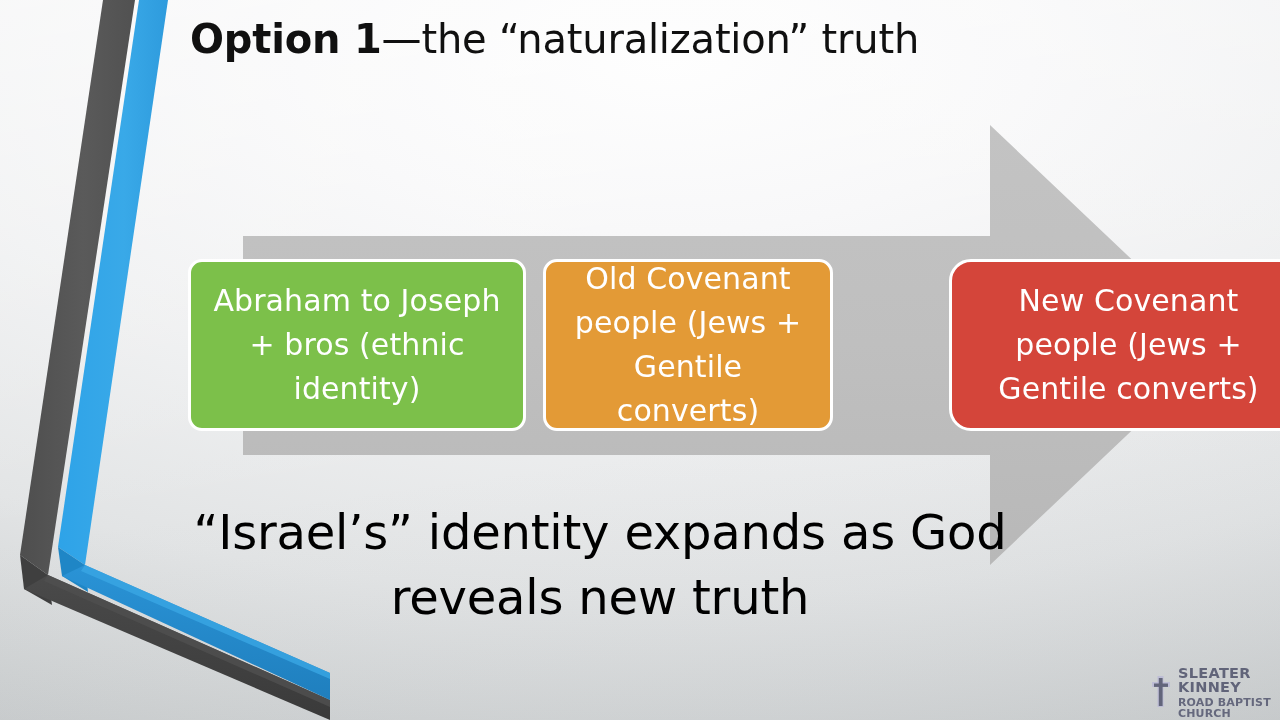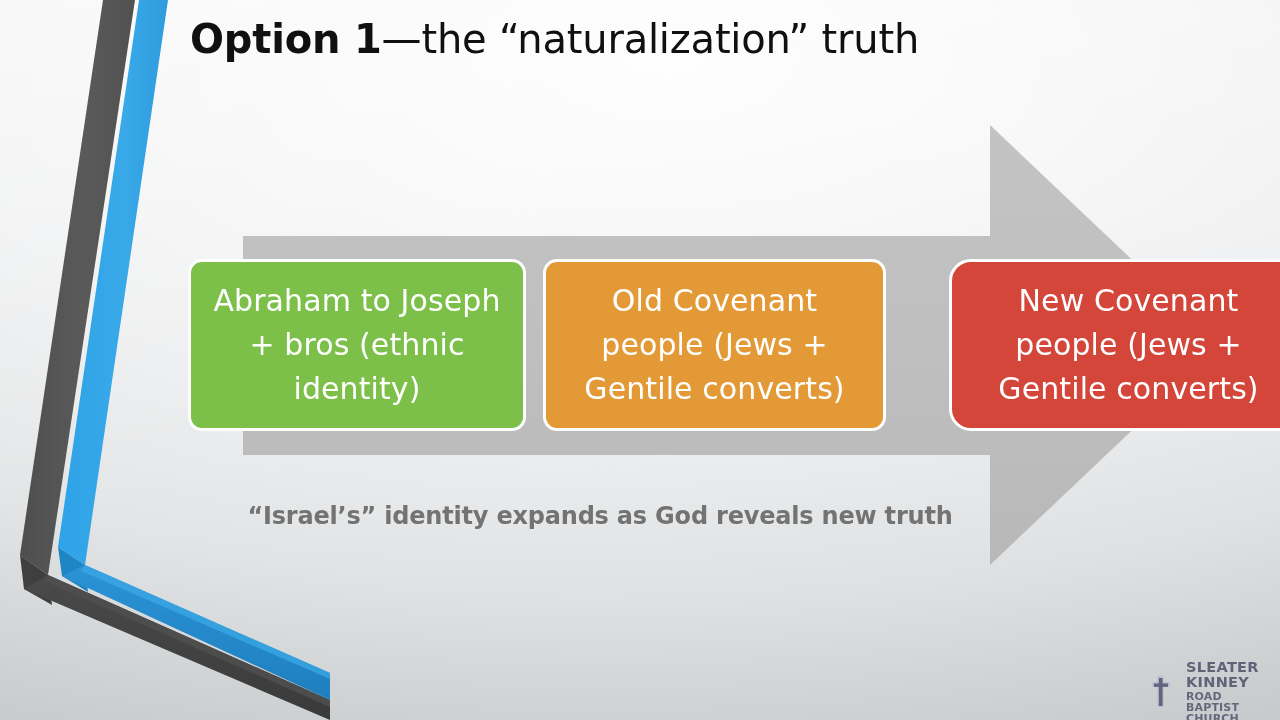--- a/index.html
+++ b/index.html
@@ -85,45 +85,45 @@
     justify-content: center;
     text-align: center;
     color: #ffffff;
     font-size: 30px;
     line-height: 1.46;
     font-weight: 400;
     padding: 0 22px;
     letter-spacing: 0.1px;
   }
   #pbox-0 { left: 188px; width: 338px; }
-  #pbox-1 { left: 543px; width: 343px; }
+  #pbox-1 { left: 543px; width: 290px; }
   #pbox-2 { left: 949px; width: 359px; border-radius: 22px; }
   
   .caption {
     position: absolute;
     left: 150px;
     top: 500px;
     width: 900px;
     text-align: center;
-    font-size: 24px;
+    font-size: 48px;
     line-height: 1.36;
-    color: #737373;
-    font-weight: 700;
+    color: #000000;
+    font-weight: 400;
     letter-spacing: -0.2px;
   }
   
   .logo {
     position: absolute;
     left: 1148px;
     top: 672px;
     width: 124px;
     height: 40px;
     display: flex;
     align-items: center;
-    gap: 12px;
+    gap: 4px;
     opacity: 0.92;
   }
   .logo-mark { width: 26px; height: 34px; flex: 0 0 26px; }
   .logo-text { display: flex; flex-direction: column; line-height: 1; }
   .logo-l1 {
     font-size: 14.5px;
     font-weight: 700;
     color: #585b72;
     letter-spacing: 0.3px;
     font-family: "DejaVu Sans", sans-serif;

